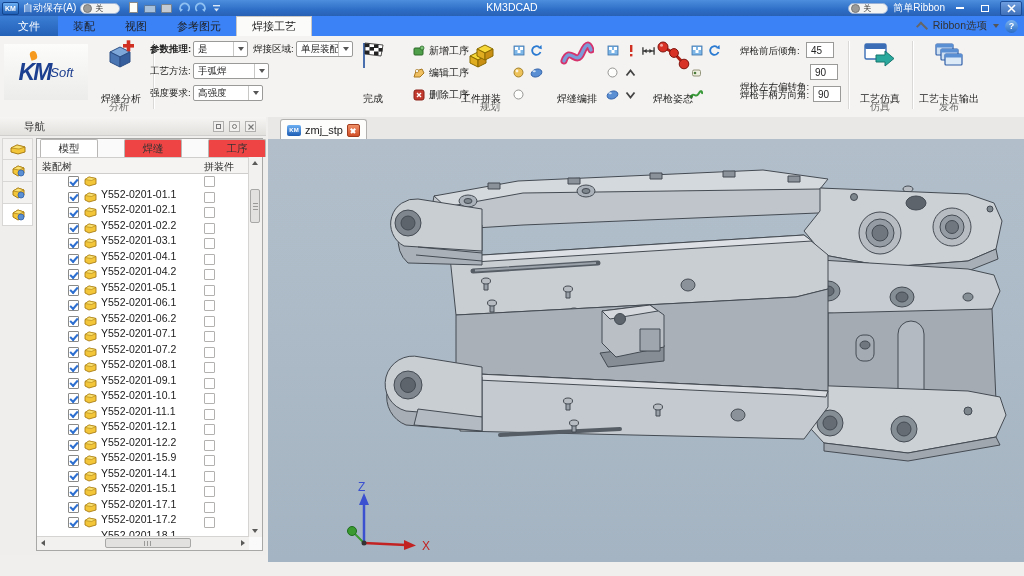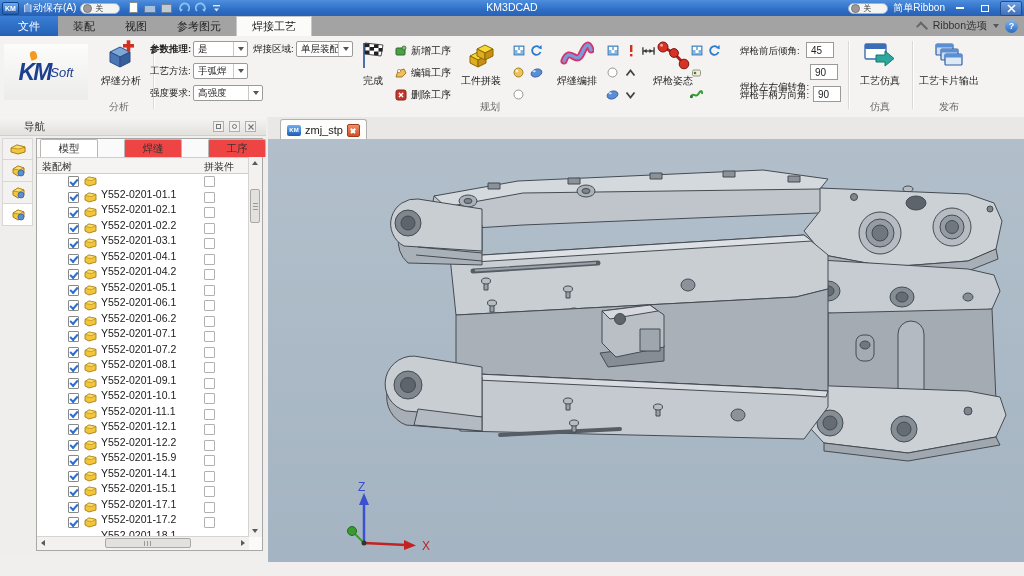--- a/index.html
+++ b/index.html
@@ -25,21 +25,21 @@
   .qfolder{width:12px;height:8px;background:#a7c0dc;border:1px solid #5c7aa0;box-sizing:border-box;margin-top:3px;border-radius:1px;}
   .qsave{width:11px;height:9px;background:#c4cad2;border:1px solid #7a828c;box-sizing:border-box;margin-top:2px;border-radius:1px;}
   .tb-center{position:absolute;left:0;top:1px;width:100%;text-align:center;font-size:10.5px;}
   .tb-right{position:absolute;right:2px;top:0;height:16px;display:flex;align-items:center;gap:5px;}
   .winbtn{width:20px;height:13px;display:flex;align-items:center;justify-content:center;cursor:pointer;}
   .wb-min{width:8px;height:2px;background:#fff;}
   .wb-max{width:8px;height:7px;border:1px solid #fff;box-sizing:border-box;}
   .closebox{background:linear-gradient(#6f9fe0,#3f6fb8);border:1px solid #1d4d96;border-radius:2px;}
 
   
-  .menubar{position:absolute;left:0;top:16px;width:1024px;height:20px;background:#a3a3a3;
+  .menubar{position:absolute;left:0;top:16px;width:1024px;height:20px;background:#3b82f6;
     border-bottom:1px solid #d8d7d5;font-size:11px;color:#1f1f1f;}
   .mtabs{position:absolute;left:0;top:0;height:20px;display:flex;}
   .mtab{padding:0 15px;line-height:20px;cursor:pointer;}
   .mtab.file{background:linear-gradient(#3c7ed6,#2361b6);color:#fff;padding:0 18px;}
   .mtab.active{background:#fbfbfa;border:1px solid #c9c8c6;border-bottom:none;line-height:19px;}
   .mright{position:absolute;right:6px;top:0;height:20px;display:flex;align-items:center;gap:6px;font-size:10.5px;color:#333;}
   .chevup{width:8px;height:5px;border-left:2px solid #666;border-top:2px solid #666;transform:rotate(45deg);margin-top:3px;}
   .tri-down{width:0;height:0;border-left:3.5px solid transparent;border-right:3.5px solid transparent;border-top:4px solid #555;}
   .helpc{width:13px;height:13px;border-radius:50%;background:linear-gradient(#7db3ef,#2a6cc4);
     color:#fff;font-size:9px;font-weight:bold;display:flex;align-items:center;justify-content:center;}
@@ -51,21 +51,21 @@
   .glabel{position:absolute;top:64px;height:13px;font-size:10px;color:#6a6a68;text-align:center;}
   .logo{position:absolute;left:4px;top:8px;width:84px;height:56px;background:linear-gradient(#fcfcfa,#ececea);
     display:flex;align-items:center;justify-content:center;}
   .logo .km{font-size:23px;font-weight:bold;color:#1d3f8f;font-style:italic;letter-spacing:-2px;}
   .logo .soft{font-size:13px;color:#1d3f8f;font-style:italic;}
   .logo .flame{position:absolute;top:7px;left:26px;width:7px;height:9px;border-radius:50% 50% 50% 0;
     background:#f59a1e;transform:rotate(-18deg);}
   .bigbtn{position:absolute;top:2px;height:72px;display:flex;flex-direction:column;align-items:center;
     justify-content:flex-start;cursor:pointer;border-radius:2px;}
   .bigbtn .bicon{height:34px;display:flex;align-items:center;}
-  .bigbtn .blab{font-size:10px;margin-top:2px;white-space:nowrap;}
+  .bigbtn .blab{font-size:10px;margin-top:20px;white-space:nowrap;}
   .prow{position:absolute;height:17px;display:flex;align-items:center;}
   .plab{font-size:9.5px;color:#222;white-space:nowrap;}
   .dd{height:16px;background:#fff;border:1px solid #9a9a98;border-radius:2px;display:flex;align-items:center;
     box-sizing:border-box;cursor:pointer;}
   .dd .dtxt{flex:1;font-size:9.5px;padding-left:4px;white-space:nowrap;overflow:hidden;}
   .dd .darr{width:13px;height:100%;border-left:1px solid #c8c8c6;display:flex;align-items:center;justify-content:center;}
   .smallstack{position:absolute;display:flex;flex-direction:column;gap:3px;}
   .sbtn{display:flex;align-items:center;gap:4px;height:19px;cursor:pointer;white-space:nowrap;font-size:10px;}
   .mini{width:13px;height:13px;display:flex;align-items:center;justify-content:center;}
   .icnrow{display:flex;align-items:center;gap:5px;height:19px;}
@@ -256,21 +256,21 @@
     </div>
     <div class="dd" style="position:absolute;left:296px;top:5px;width:57px;">
       <span class="dtxt">单层装配</span>
         <span class="darr">
           <span class="tri-down"></span>
         </span>
     </div>
     <div class="prow" style="left:150px;top:27px;">
       <span class="plab">工艺方法:</span>
     </div>
-    <div class="dd" style="position:absolute;left:193px;top:27px;width:55px;">
+    <div class="dd" style="position:absolute;left:193px;top:27px;width:76px;">
       <span class="dtxt">手弧焊</span>
         <span class="darr">
           <span class="tri-down"></span>
         </span>
     </div>
     <div class="prow" style="left:150px;top:49px;">
       <span class="plab">强度要求:</span>
     </div>
     <div class="dd" style="position:absolute;left:193px;top:49px;width:70px;">
       <span class="dtxt">高强度</span>
@@ -288,21 +288,21 @@
             <rect x="14" y="3.4" width="4.5" height="3.6" fill="#222"></rect>
           <rect x="9.5" y="6" width="4.5" height="3.6" fill="#222"></rect>
             <rect x="18.5" y="7" width="4" height="3.6" fill="#222"></rect>
           <rect x="5" y="9.5" width="4.5" height="3.6" fill="#222"></rect>
             <rect x="14" y="10.5" width="4.5" height="3.6" fill="#222"></rect>
         </svg>
       </div>
       <div class="blab">完成</div>
     </div>
 
-    <div class="smallstack" style="left:394px;top:5px;">
+    <div class="smallstack" style="left:412px;top:5px;">
       <div class="sbtn">
         <span class="mini">
           <svg width="12" height="12" viewBox="0 0 12 12">
               <rect x="1" y="3" width="9" height="7" rx="1" fill="#4f9e4a" stroke="#2c6b28" stroke-width="1"></rect>
               <circle cx="9" cy="3" r="2" fill="#7cc478" stroke="#2c6b28" stroke-width="0.8"></circle>
             </svg>
         </span>
         <span>新增工序</span>
       </div>
       <div class="sbtn">

